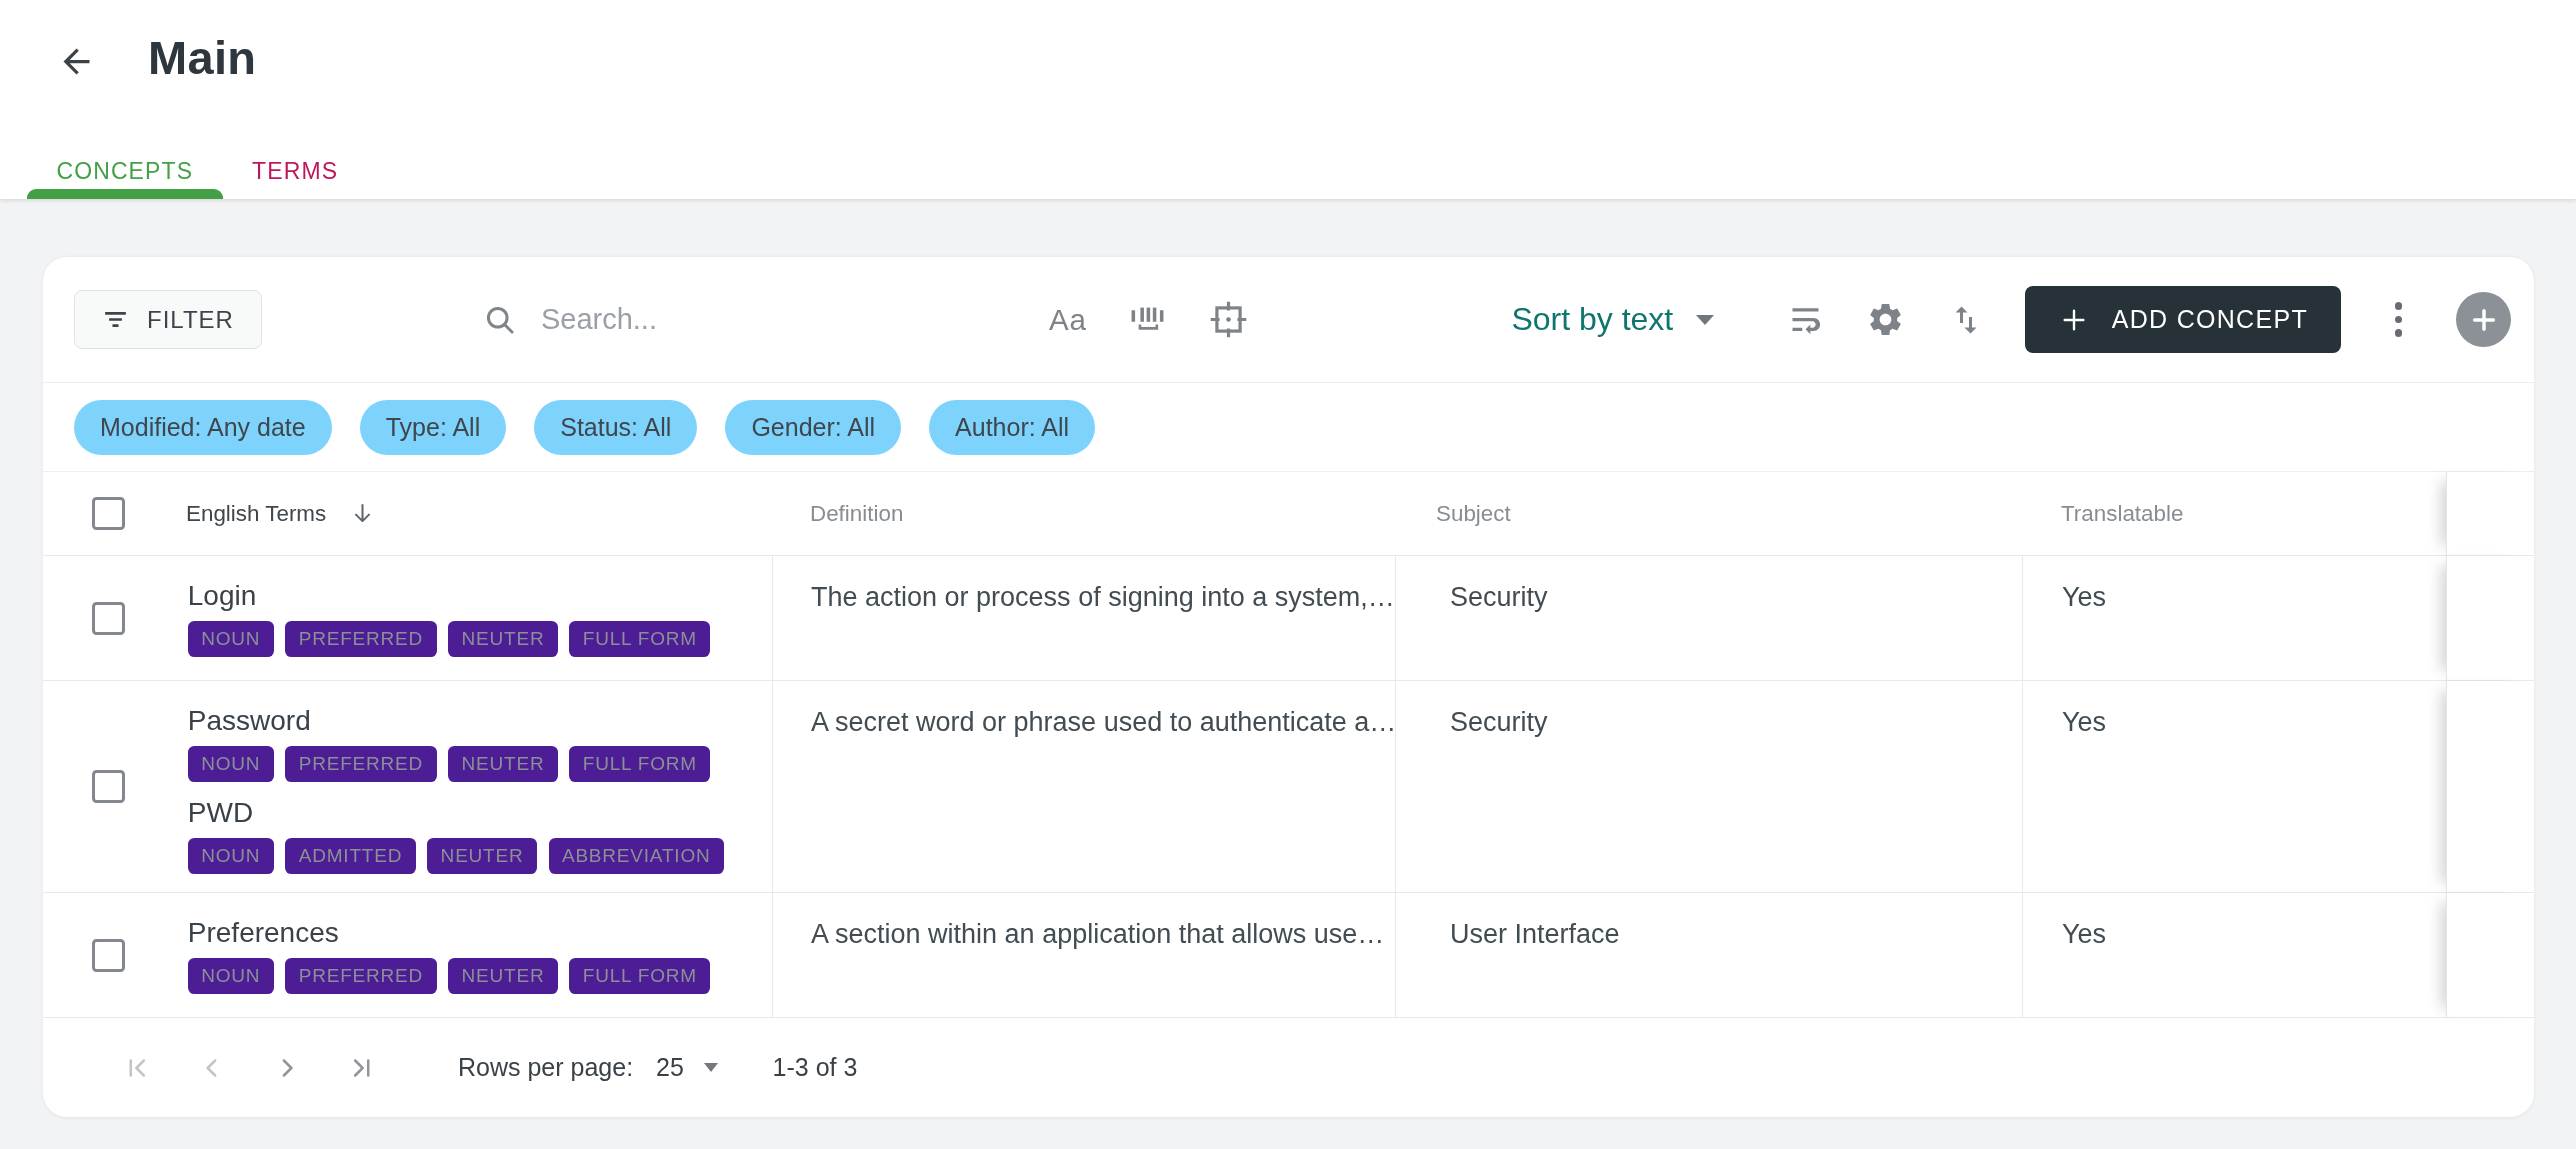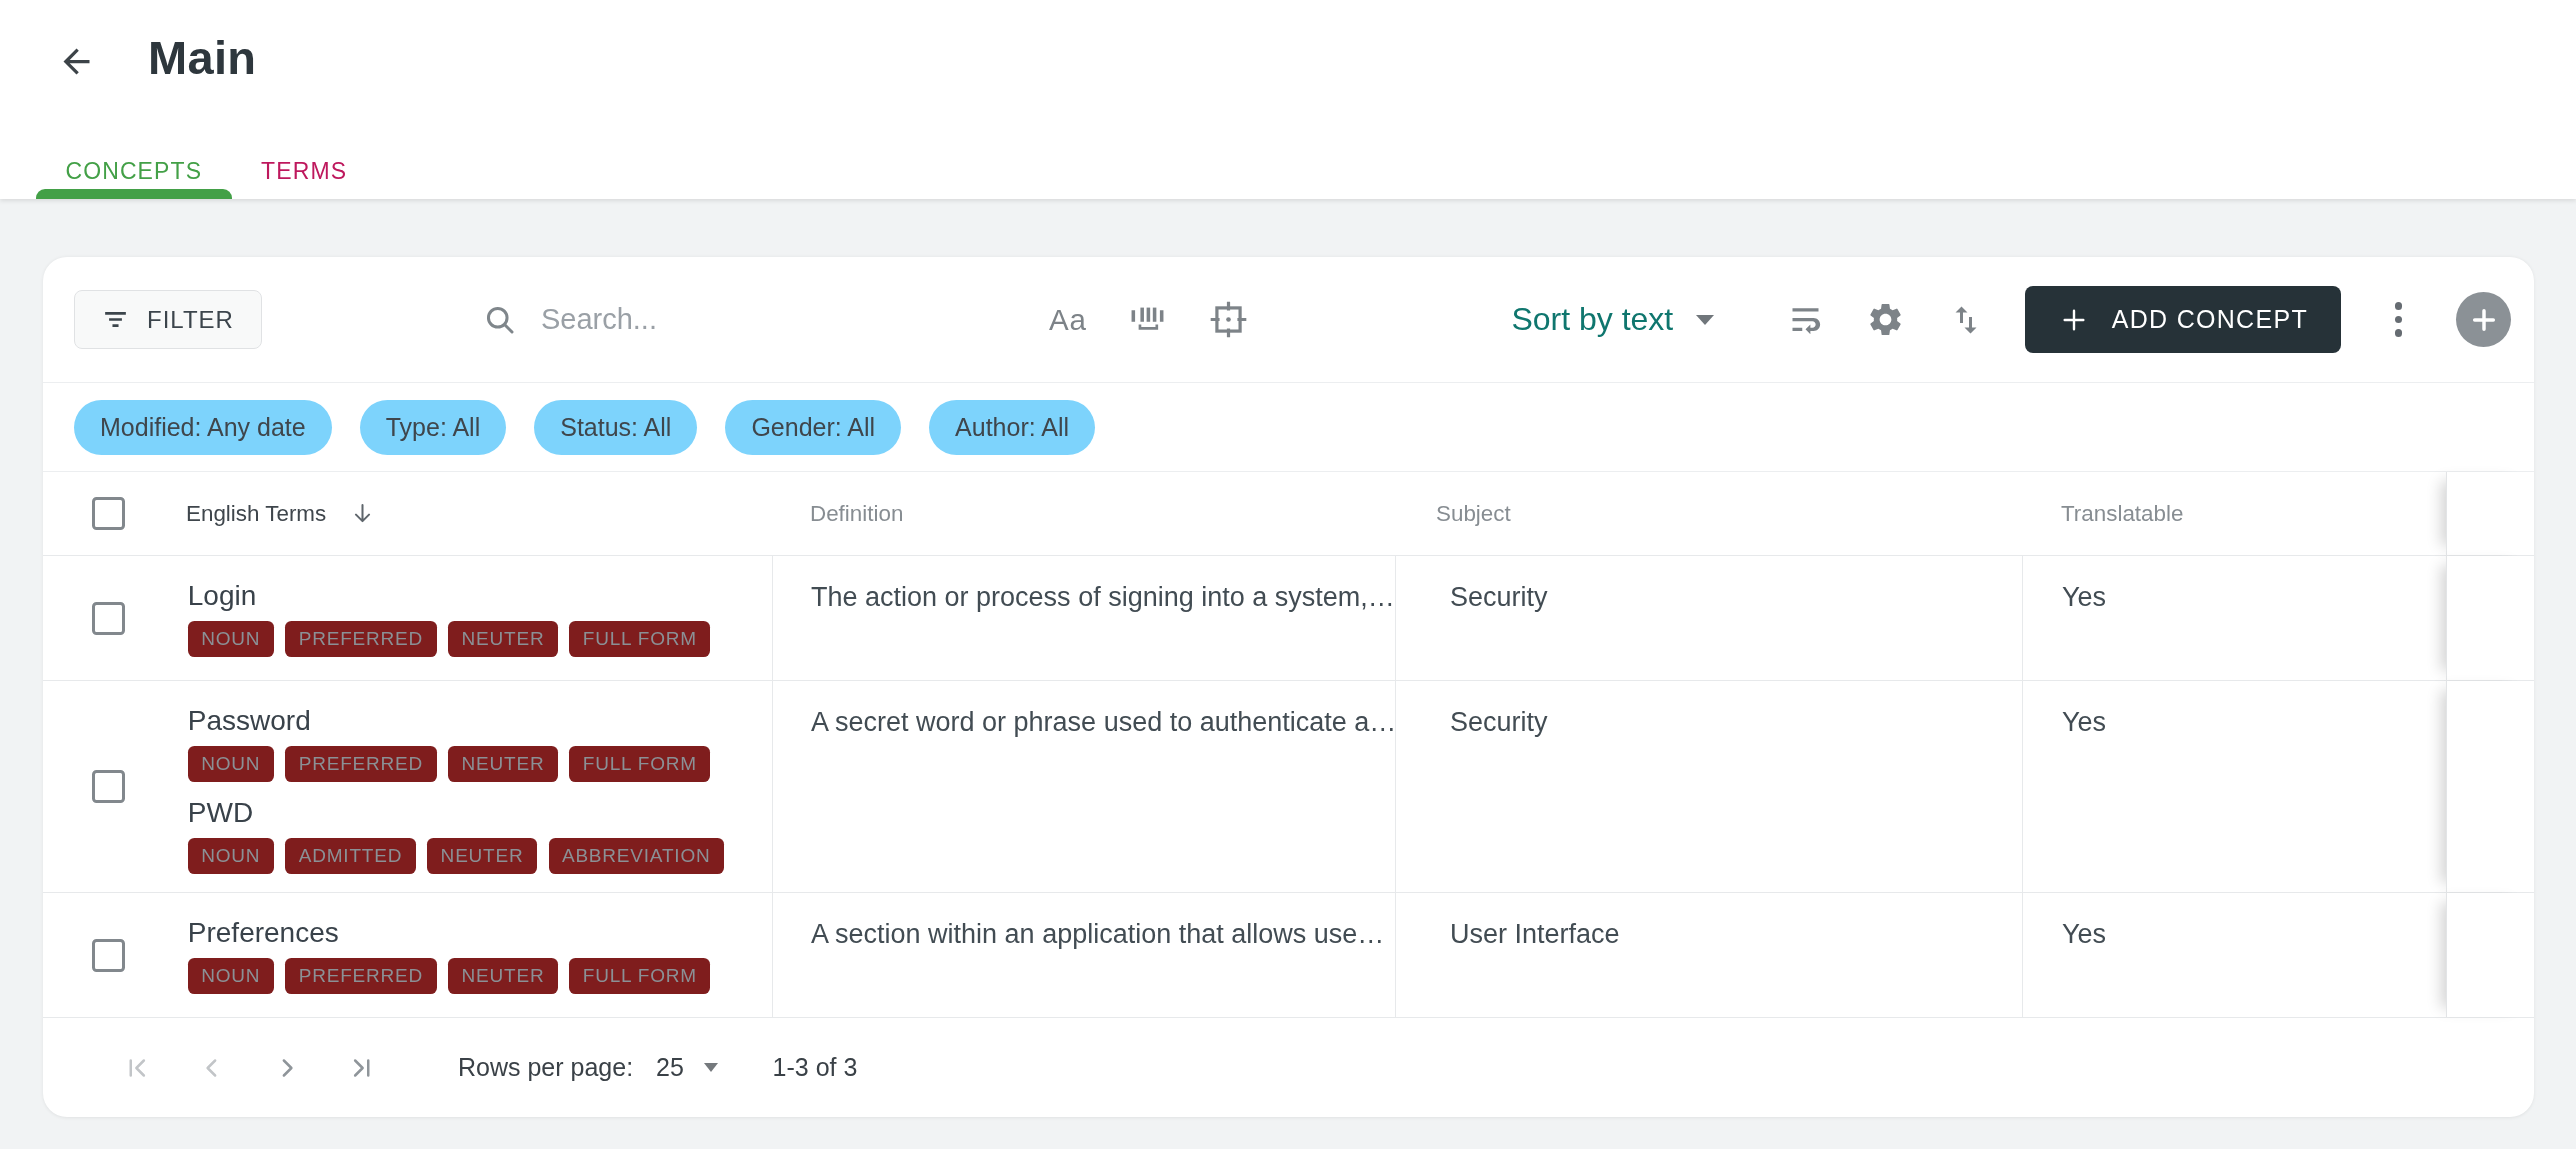--- a/index.html
+++ b/index.html
@@ -12,21 +12,21 @@
   svg { display:block; }
 
   
   .page-header {
     background:#ffffff; height:199px; position:relative;
     box-shadow:0 1.8px 4.5px rgba(0,0,0,0.10);
   }
   .header-top { display:flex; align-items:center; padding:30px 0 0 55px; }
   .back-btn { width:43px; height:43px; color:#3c4348; cursor:pointer; display:flex; align-items:center; justify-content:center; margin-top:7.2px; }
   .page-title { font-size:47px; font-weight:bold; color:#2e373d; margin-left:50px; letter-spacing:0.3px; }
-  .tabs { position:absolute; left:36px; bottom:0; display:flex; }
+  .tabs { position:absolute; left:27px; bottom:0; display:flex; }
   .tab {
     height:55px; padding:0 29.5px; display:flex; align-items:center; justify-content:center;
     font-size:23px; font-weight:500; letter-spacing:1.1px; color:#be185d; position:relative; cursor:pointer;
   }
   .tab.active { color:#43a047; }
   .tab-indicator {
     position:absolute; left:0; right:0; bottom:0; height:9.8px;
     background:#43a047; border-radius:9px 9px 0 0;
   }
 
@@ -93,21 +93,21 @@
   .th-trans{ padding-left:39px; }
   .sort-arrow { color:#5f666c; }
   .pin-cell { border-left:0.9px solid #e2e4e6; box-shadow:-14.3px 0 14.3px -9px rgba(0,0,0,0.18); background:#fff; }
 
   .trow { border-bottom:0.9px solid #e7e9eb; min-height:125px; }
   .terms-cell { padding:21.5px 18px 18px 1.8px; }
   .term-group + .term-group { margin-top:12.5px; }
   .term-name { font-size:28px; color:#39424a; line-height:36px; margin-bottom:7.2px; }
   .tag-row { display:flex; gap:11.6px; }
   .tag {
-    background:#7f1d1d; color:#8b9095; border-radius:6.3px; padding:7.2px 13.4px;
+    background:#4c1d95; color:#8b9095; border-radius:6.3px; padding:7.2px 13.4px;
     font-size:19px; letter-spacing:0.8px; white-space:nowrap;
   }
   .text-cell { font-size:27px; color:#424c53; padding-top:23px; line-height:36px; white-space:nowrap; overflow:hidden; }
   .def-cell  { border-left:0.9px solid #e7e9eb; padding-left:38px; padding-right:18px; }
   .subj-cell { border-left:0.9px solid #e7e9eb; padding-left:54px; }
   .trans-cell{ border-left:0.9px solid #e7e9eb; padding-left:39px; }
 
   
   .tfoot { height:99px; display:flex; align-items:center; padding-left:79px; }
   .nav-btn { cursor:pointer; margin-right:45px; display:flex; align-items:center; }

